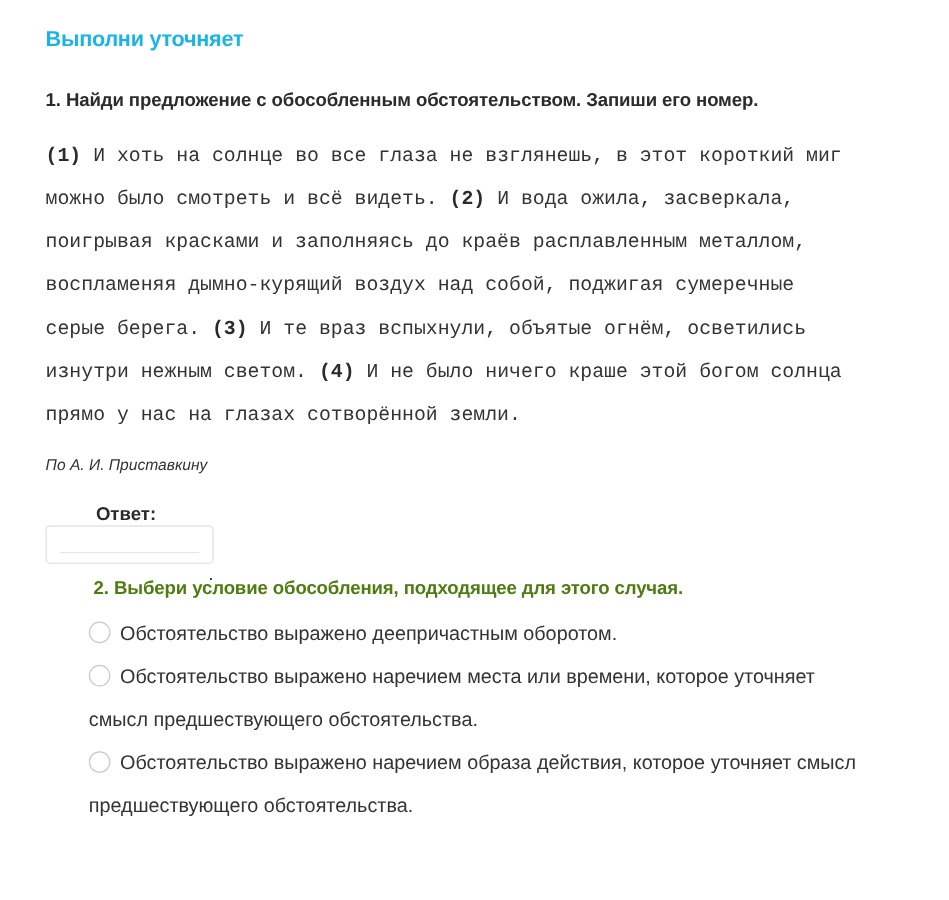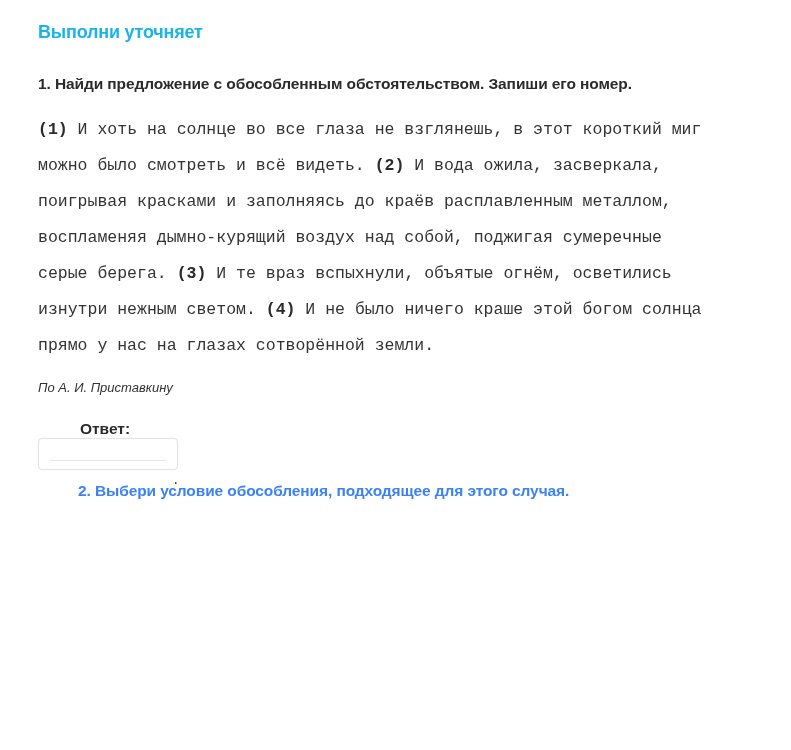--- a/index.html
+++ b/index.html
@@ -104,21 +104,21 @@
       color: #333;
       align-self: flex-end;
       padding-bottom: 6px;
     }
     .task2-question {
       position: absolute;
       left: 78px;
       top: 482px;
       font-size: 15.5px;
       font-weight: bold;
-      color: #3b82f6;
+      color: #4d7c0f;
       letter-spacing: -0.1px;
     }
     .options {
       position: absolute;
       left: 74px;
       top: 510px;
       width: 640px;
       font-size: 16.5px;
       line-height: 36px;
       color: #333333;
@@ -157,13 +157,22 @@
   <div class="answer-wrap">
     <input class="answer-input" type="text" value="" style="">
     <div class="answer-underline"></div>
   </div>
   <span class="answer-period">.</span>
 </div>
 
 <div class="task2-question">2. Выбери условие обособления, подходящее для этого случая.</div>
 
 <div class="options">
+  <label class="option">
+    <span class="radio"></span><span>Обстоятельство выражено деепричастным оборотом.</span>
+  </label>
+  <label class="option">
+    <span class="radio"></span><span>Обстоятельство выражено наречием места или времени, которое уточняет смысл предшествующего обстоятельства.</span>
+  </label>
+  <label class="option">
+    <span class="radio"></span><span>Обстоятельство выражено наречием образа действия, которое уточняет смысл предшествующего обстоятельства.</span>
+  </label>
 </div>
 
 </body></html>

